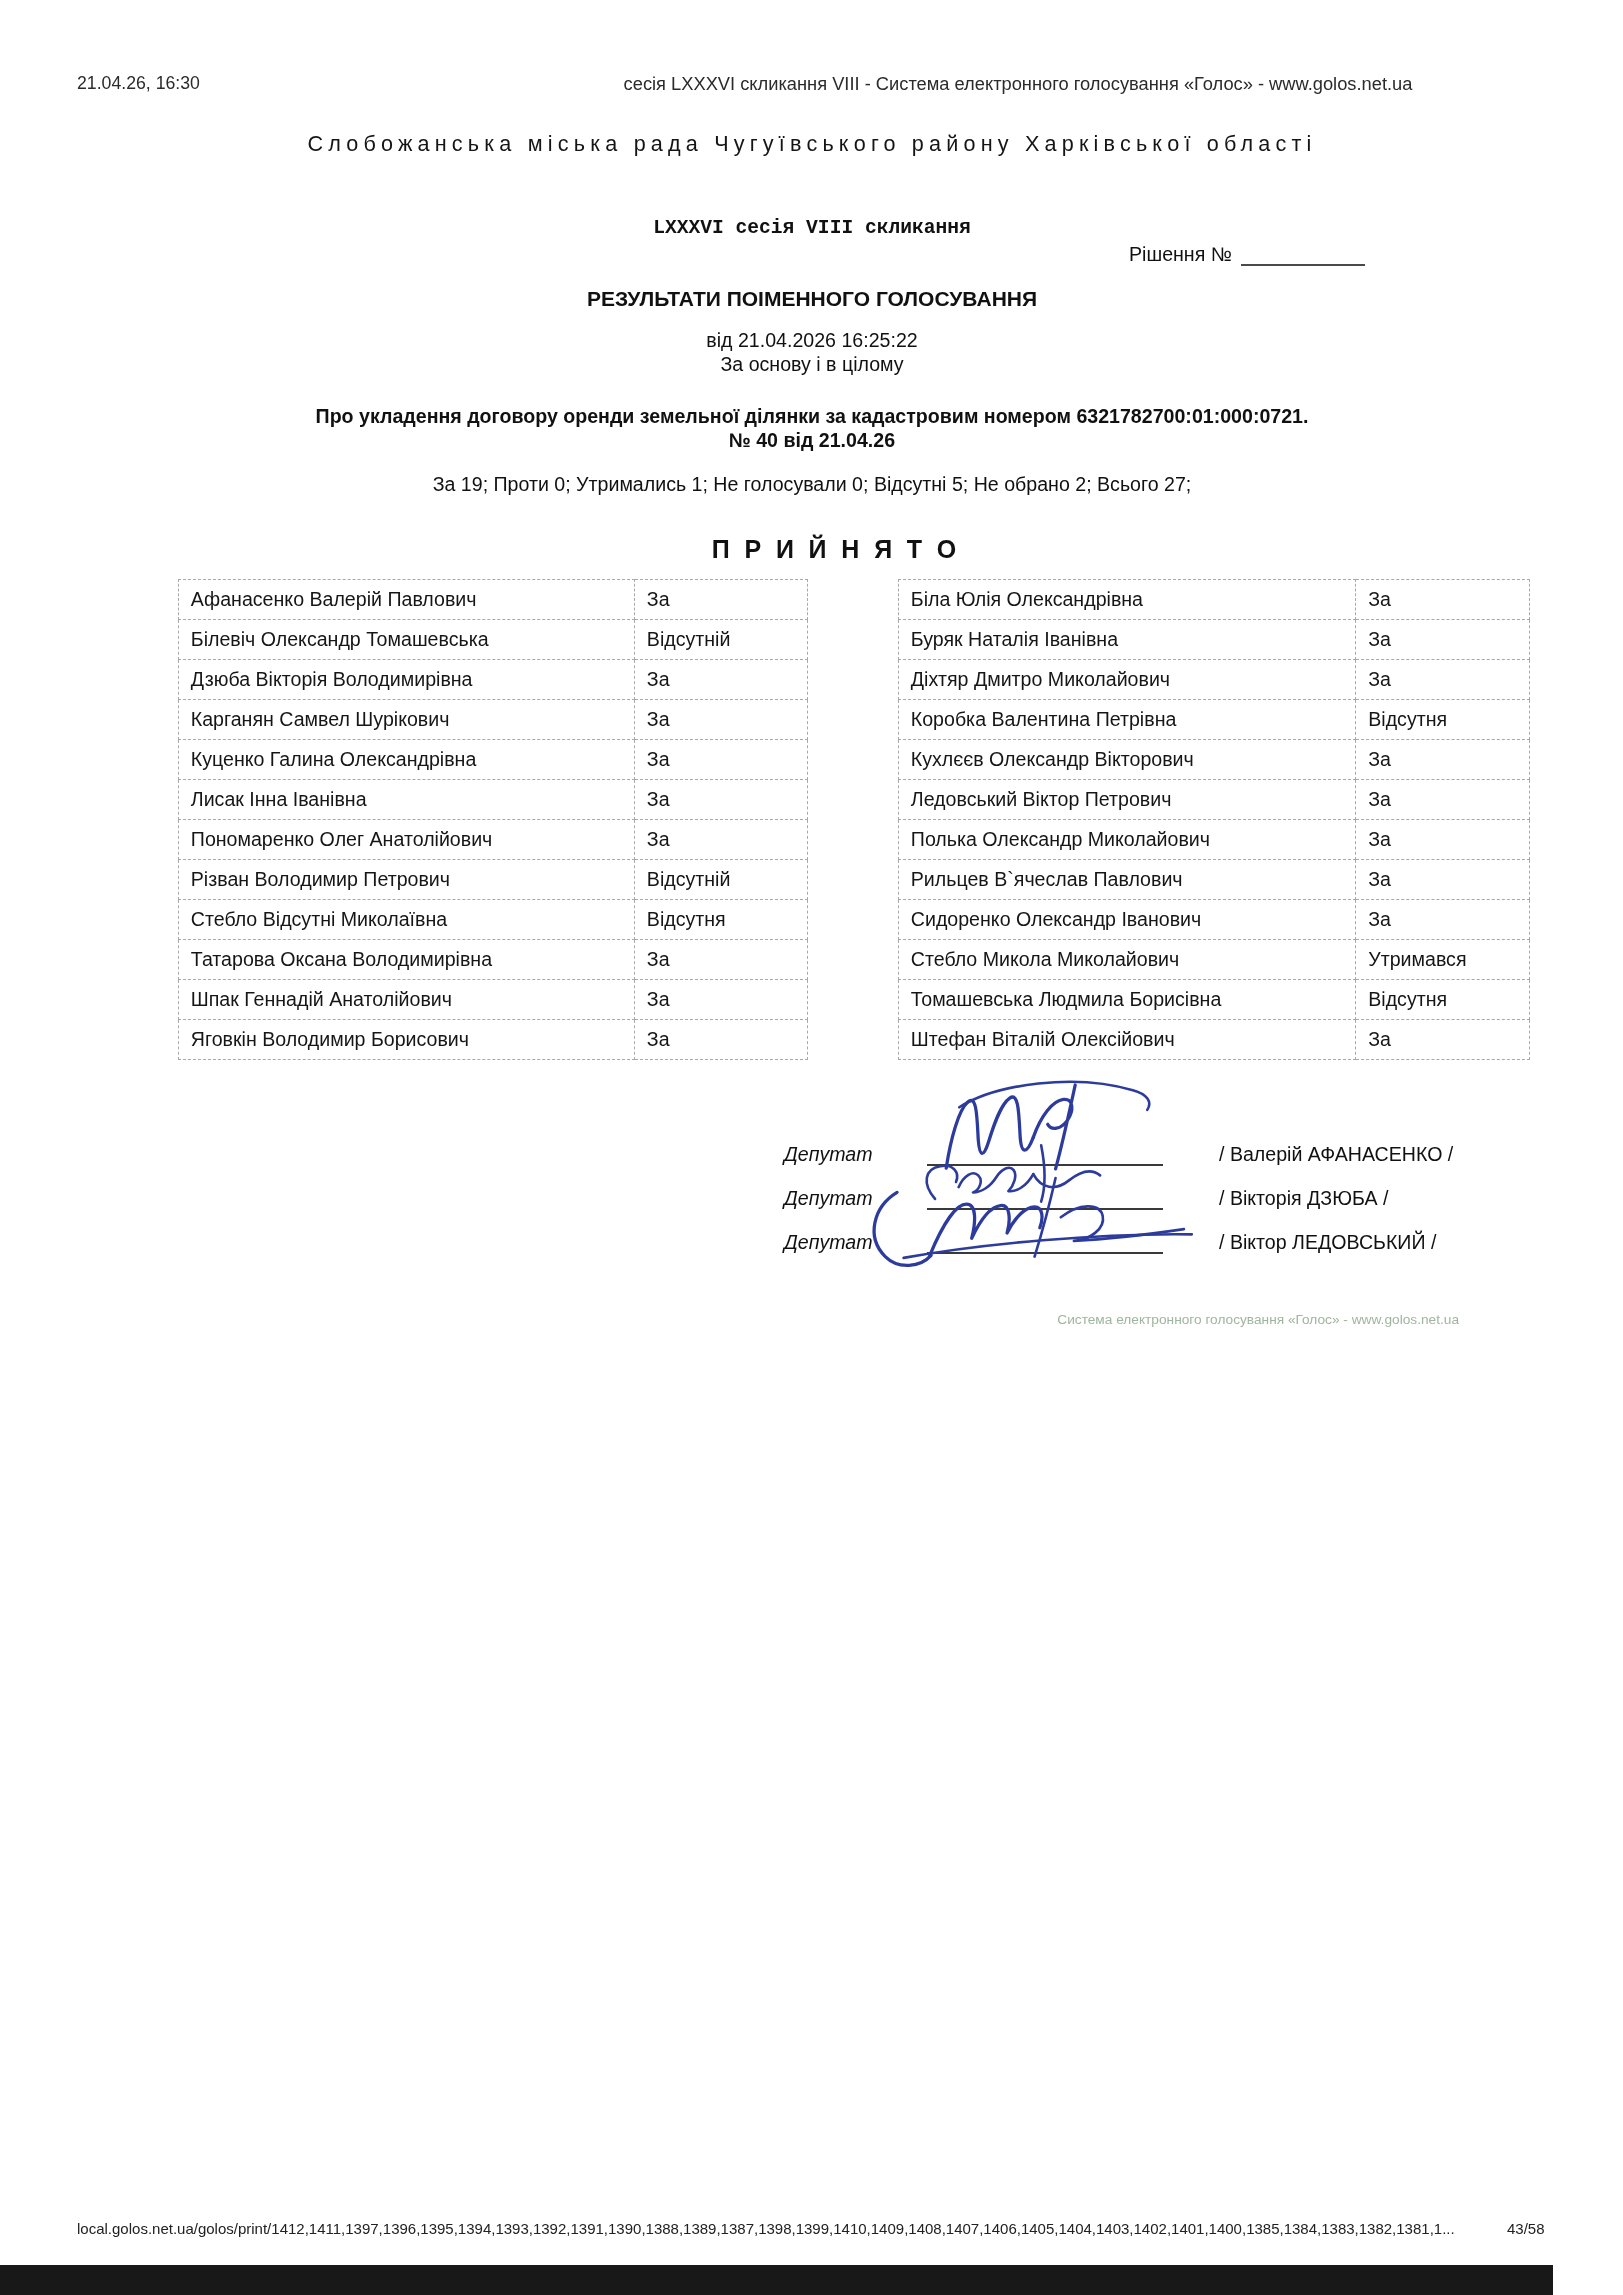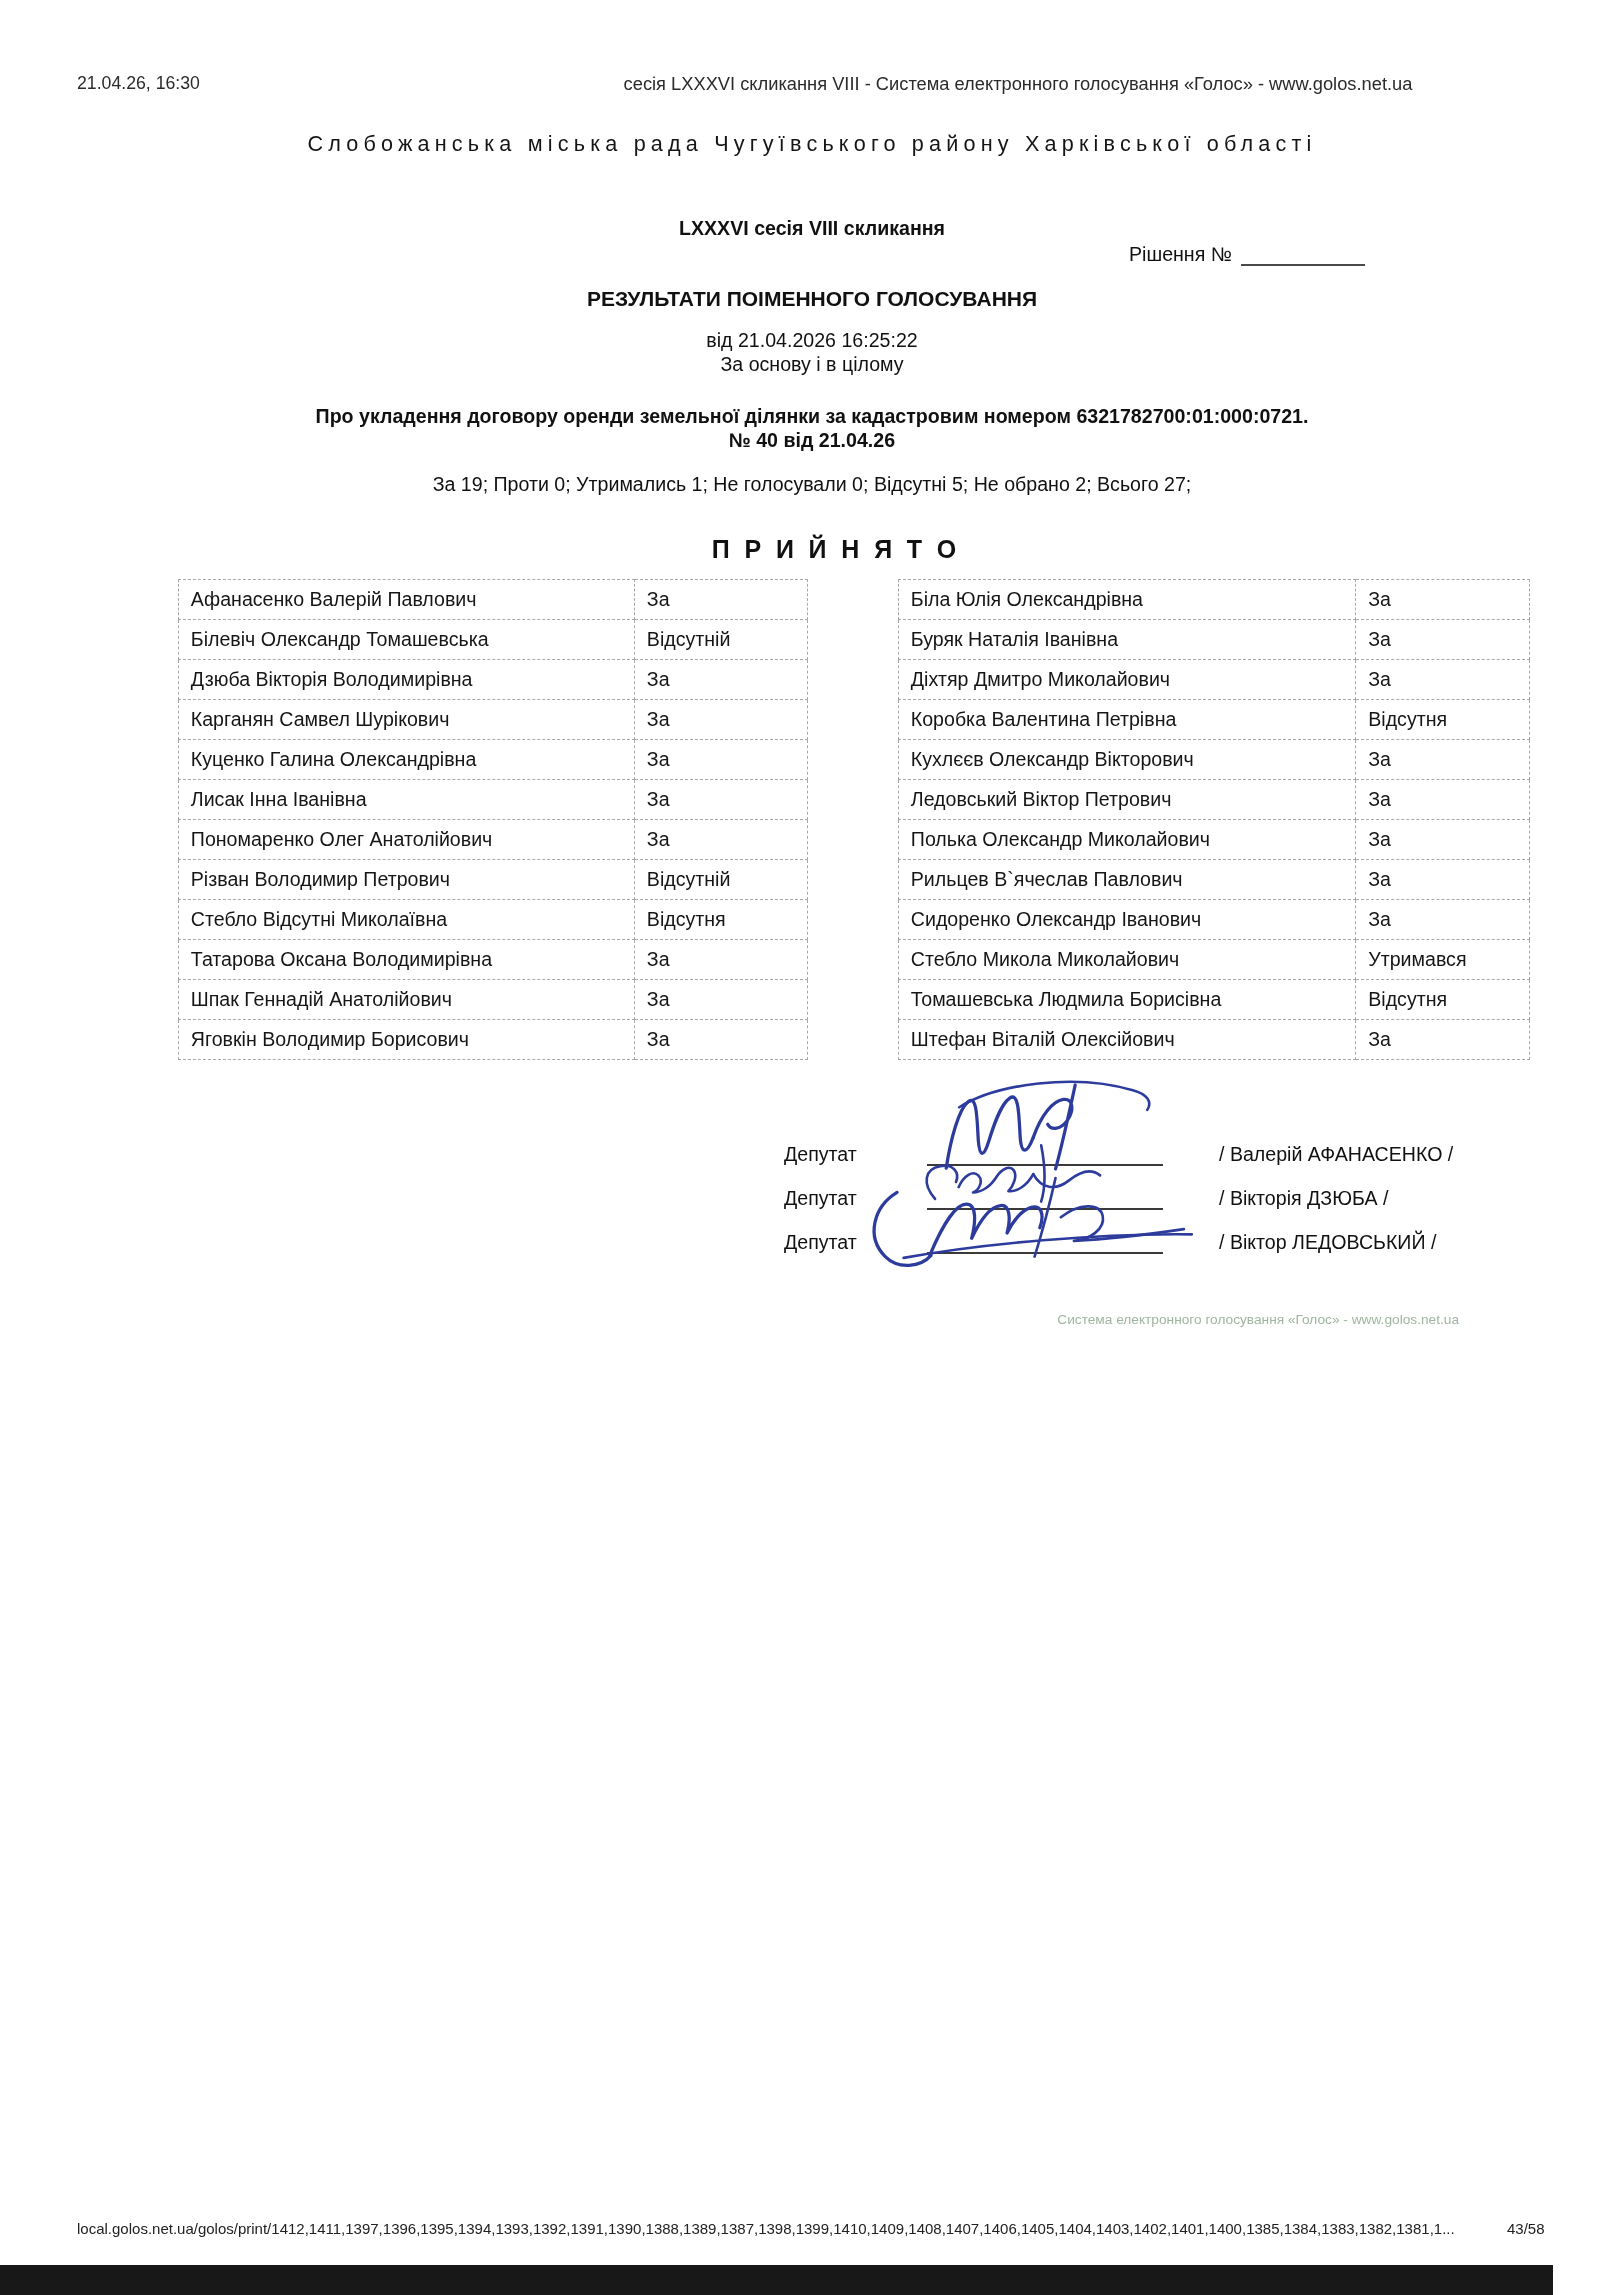--- a/index.html
+++ b/index.html
@@ -22,21 +22,21 @@
     transform:translateX(-50%);
     font-size:18.3px; color:#2b2b2b; white-space:nowrap;
   }
   
   .council-title{
     position:absolute; top:131px; left:812px; transform:translateX(-50%);
     font-size:21.6px; letter-spacing:0.24em; white-space:nowrap; color:#151515;
   }
   .session-line{
     position:absolute; top:217px; left:812px; transform:translateX(-50%);
-    font-size:19.6px; font-weight:bold; white-space:nowrap;
+    font-size:19.6px; font-weight:bold; white-space:nowrap;font-family:Liberation Mono, monospace;
   }
   .decision-line{
     position:absolute; top:243px; left:1129px;
     font-size:19.6px; white-space:nowrap;
   }
   .decision-blank{
     display:inline-block; width:124px; height:19.6px;
     border-bottom:2px solid #4a4a4a; margin-left:9.2px; vertical-align:bottom;
   }
   .doc-title{
@@ -88,21 +88,21 @@
   .col-vote{ width:27.5%; }
   
   .sig-row{
     position:absolute; left:784px;
     display:flex; align-items:flex-end;
     font-size:19.6px; white-space:nowrap;
   }
   .sig-row-1{ top:1140px; }
   .sig-row-2{ top:1184px; }
   .sig-row-3{ top:1228px; }
-  .sig-label{ width:143px; }
+  .sig-label{ width:143px;font-style:italic; }
   .sig-line{
     width:236px; height:23.6px;
     border-bottom:2px solid #3a3a3a;
   }
   .sig-name{ margin-left:56px; }
   .signatures-ink{
     position:absolute; left:825px; top:1047px;
     width:393px; height:262px;
     pointer-events:none;
   }

